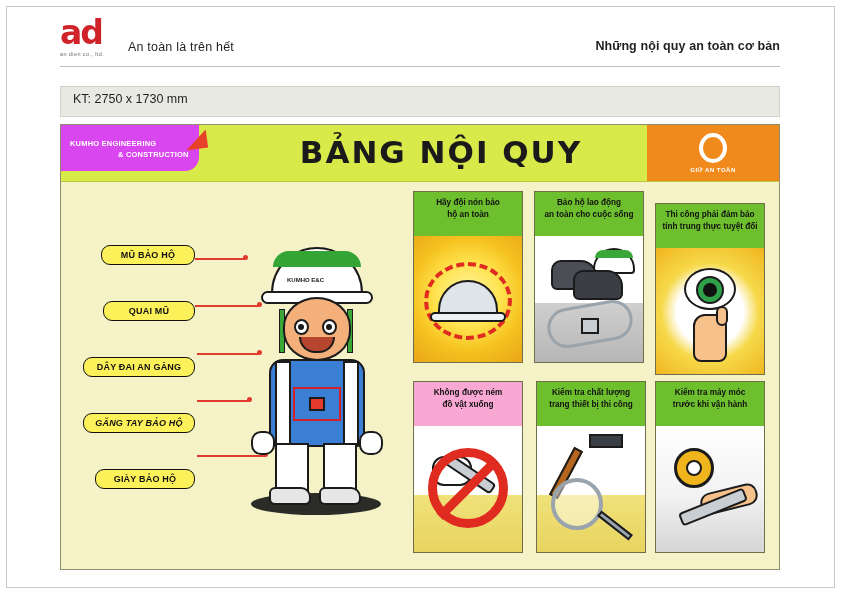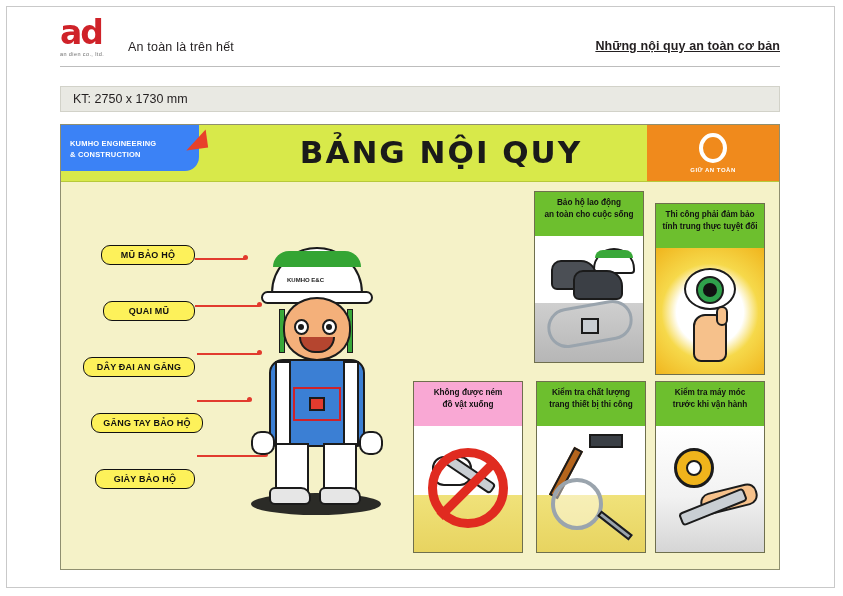--- a/index.html
+++ b/index.html
@@ -65,38 +65,37 @@
     letter-spacing: 0.2px;
   }
   .header-right {
     position: absolute;
     right: 0;
     top: 21px;
     font-size: 12.5px;
     font-weight: bold;
     color: #231f20;
     letter-spacing: 0.1px;
-    text-decoration: underline;
   }
   .header-rule {
     position: absolute;
     left: 60px;
     top: 66px;
     width: 720px;
     height: 1px;
     background: #bdbdbd;
   }
 
   
   .kt-bar {
     position: absolute;
     left: 60px;
     top: 86px;
     width: 720px;
-    height: 26px;
+    height: 31px;
     background: #e9e9e3;
     border: 1px solid #d2d2c9;
     box-sizing: border-box;
   }
   .kt-text {
     position: absolute;
     left: 12px;
     top: 5px;
     font-size: 12.5px;
     color: #231f20;
@@ -122,33 +121,33 @@
     height: 56px;
     background: #d8e94a;
     border-bottom: 1px solid #b7c93a;
   }
   .kumho-tab {
     position: absolute;
     left: 0;
     top: 0;
     width: 138px;
     height: 46px;
-    background: #3b82f6;
+    background: #d946ef;
     border-bottom-right-radius: 14px;
   }
   .kumho-tab .kt-l1, .kumho-tab .kt-l2 {
     position: absolute;
     left: 9px;
     color: #ffffff;
     font-size: 7.5px;
     font-weight: bold;
     letter-spacing: 0.2px;
   }
   .kumho-tab .kt-l1 { top: 14px; }
-  .kumho-tab .kt-l2 { top: 25px; }
+  .kumho-tab .kt-l2 { top: 25px; margin-left: 48px; }
   .kumho-swoosh {
     position: absolute;
     left: 124px;
     top: 6px;
     width: 0;
     height: 0;
     border-left: 22px solid transparent;
     border-bottom: 18px solid #e8412a;
     transform: rotate(-8deg);
   }
@@ -214,21 +213,21 @@
     text-align: center;
     font-size: 9px;
     font-weight: bold;
     color: #111111;
     letter-spacing: 0.2px;
     box-sizing: border-box;
   }
   .label-pill.w1 { width: 94px; margin-left: 18px; }
   .label-pill.w2 { width: 92px; margin-left: 20px; }
   .label-pill.w3 { width: 112px; margin-left: 0px; }
-  .label-pill.w4 { width: 112px; margin-left: 8px; }
+  .label-pill.w4 { width: 112px; margin-left: 0px; font-style: italic; }
   .label-pill.w5 { width: 100px; margin-left: 12px; }
   .leader {
     position: absolute;
     height: 1.5px;
     background: #e23b2e;
   }
   .leader-dot {
     position: absolute;
     width: 5px;
     height: 5px;
@@ -859,20 +858,28 @@
       <div class="m-glove-l"></div>
       <div class="m-glove-r"></div>
       <div class="m-leg-l"></div>
       <div class="m-leg-r"></div>
       <div class="m-shoe-l"></div>
       <div class="m-shoe-r"></div>
     </div>
 
     <div class="cards">
 
+      <div class="card c0">
+        <div class="card-caption cap-green">Hãy đội nón bảo<br>hộ an toàn</div>
+        <div class="card-art art-rays">
+          <div class="dash-ring"></div>
+          <div class="helmet-art"></div>
+          <div class="helmet-art-brim"></div>
+        </div>
+      </div>
 
       <div class="card c1">
         <div class="card-caption cap-green">Bảo hộ lao động<br>an toàn cho cuộc sống</div>
         <div class="card-art art-gray">
           <div class="white-helmet-sm"></div>
           <div class="white-helmet-sm-stripe"></div>
           <div class="boot"></div>
           <div class="boot2"></div>
           <div class="belt"></div>
           <div class="belt-buckle"></div>

